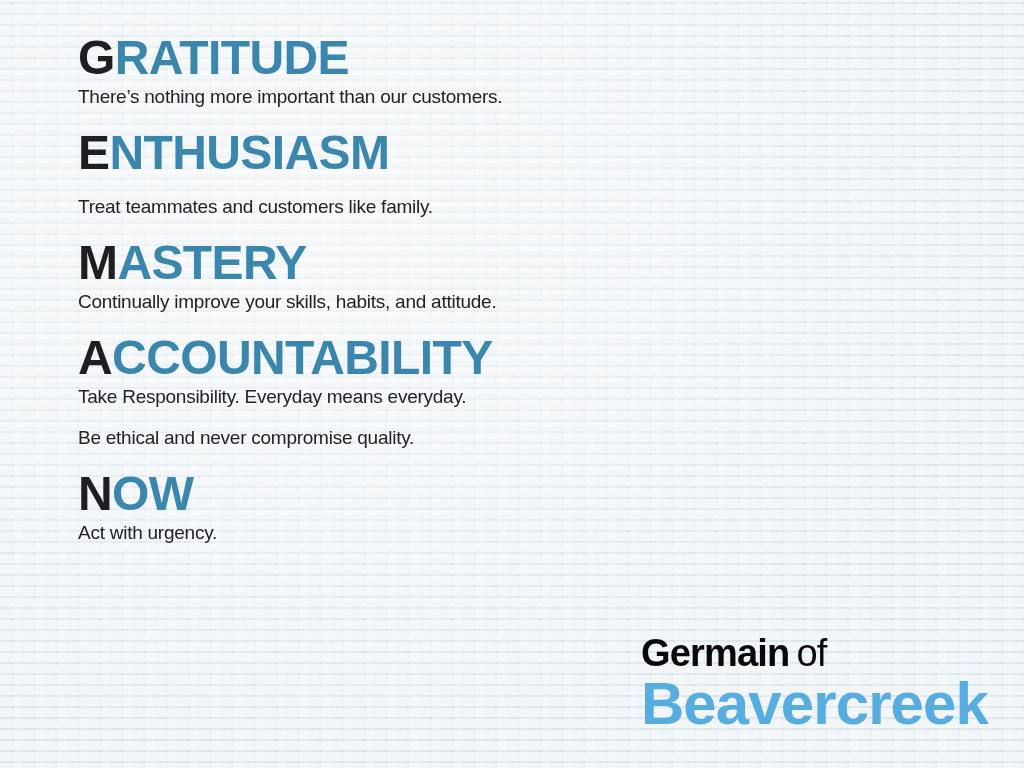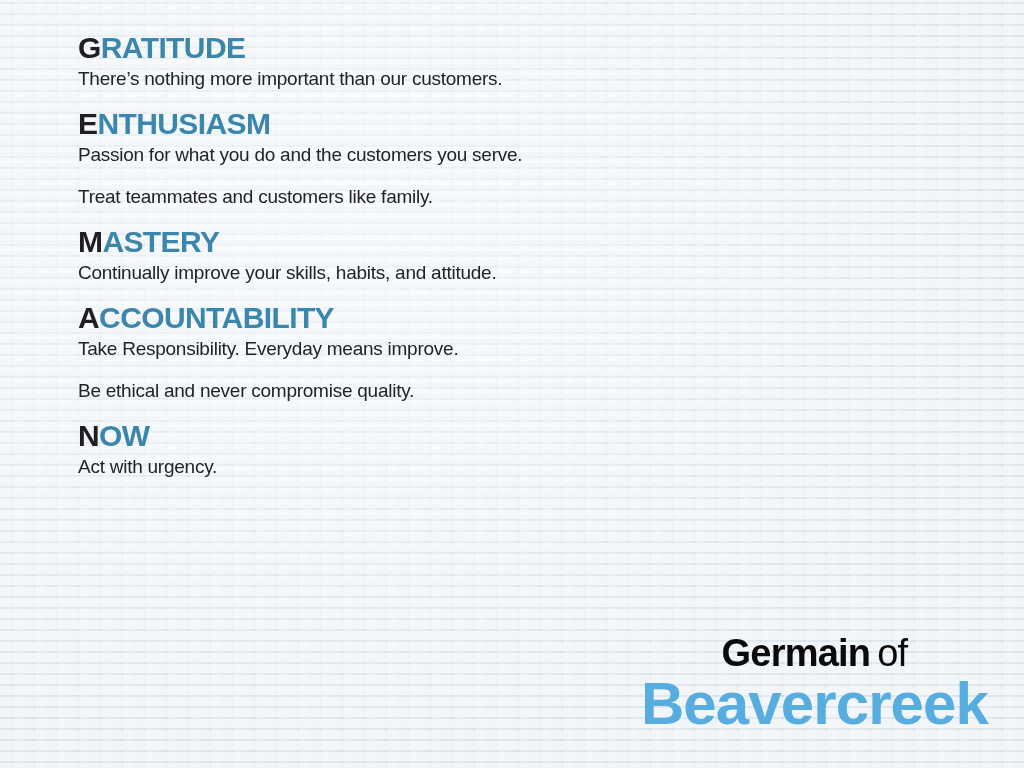--- a/index.html
+++ b/index.html
@@ -67,21 +67,21 @@
   }
   .value-block {
     margin: 0 0 19px 0;
   }
   .value-block:last-of-type { margin-bottom: 16px; }
 
   .value-heading {
     margin: 0;
     font-family: "Liberation Sans", sans-serif;
     font-weight: 700;
-    font-size: 30px;
+    font-size: 48px;
     line-height: 1.03;
     letter-spacing: -0.6px;
     white-space: nowrap;
   }
   .value-heading .lead {
     color: #1f1f23;
   }
   .value-heading .rest {
     color: #3b86ad;
   }
@@ -95,21 +95,21 @@
     color: #232327;
     white-space: nowrap;
   }
 
   
   #logo {
     position: absolute;
     right: 36px;
     bottom: 34px;
     z-index: 4;
-    text-align: center;
+    text-align: left;
     font-family: "Liberation Sans", sans-serif;
     line-height: 1.0;
   }
   #logo .logo-line1 {
     font-size: 38px;
     letter-spacing: -0.8px;
     white-space: nowrap;
   }
   #logo .logo-brand {
     font-weight: 700;
@@ -136,35 +136,34 @@
 
   <div id="values">
 
     <div class="value-block">
       <div class="value-heading"><span class="lead">G</span><span class="rest">RATITUDE</span></div>
       <p class="value-desc">There’s nothing more important than our customers.</p>
     </div>
 
     <div class="value-block">
       <div class="value-heading"><span class="lead">E</span><span class="rest">NTHUSIASM</span></div>
-      <p class="value-desc">Passion for what you do and the customers you serve.</p>
     </div>
 
     <div class="value-block">
       <p class="value-desc">Treat teammates and customers like family.</p>
     </div>
 
     <div class="value-block">
       <div class="value-heading"><span class="lead">M</span><span class="rest">ASTERY</span></div>
       <p class="value-desc">Continually improve your skills, habits, and attitude.</p>
     </div>
 
     <div class="value-block">
       <div class="value-heading"><span class="lead">A</span><span class="rest">CCOUNTABILITY</span></div>
-      <p class="value-desc">Take Responsibility. Everyday means improve.</p>
+      <p class="value-desc">Take Responsibility. Everyday means everyday.</p>
     </div>
 
     <div class="value-block">
       <p class="value-desc">Be ethical and never compromise quality.</p>
     </div>
 
     <div class="value-block">
       <div class="value-heading"><span class="lead">N</span><span class="rest">OW</span></div>
       <p class="value-desc">Act with urgency.</p>
     </div>

